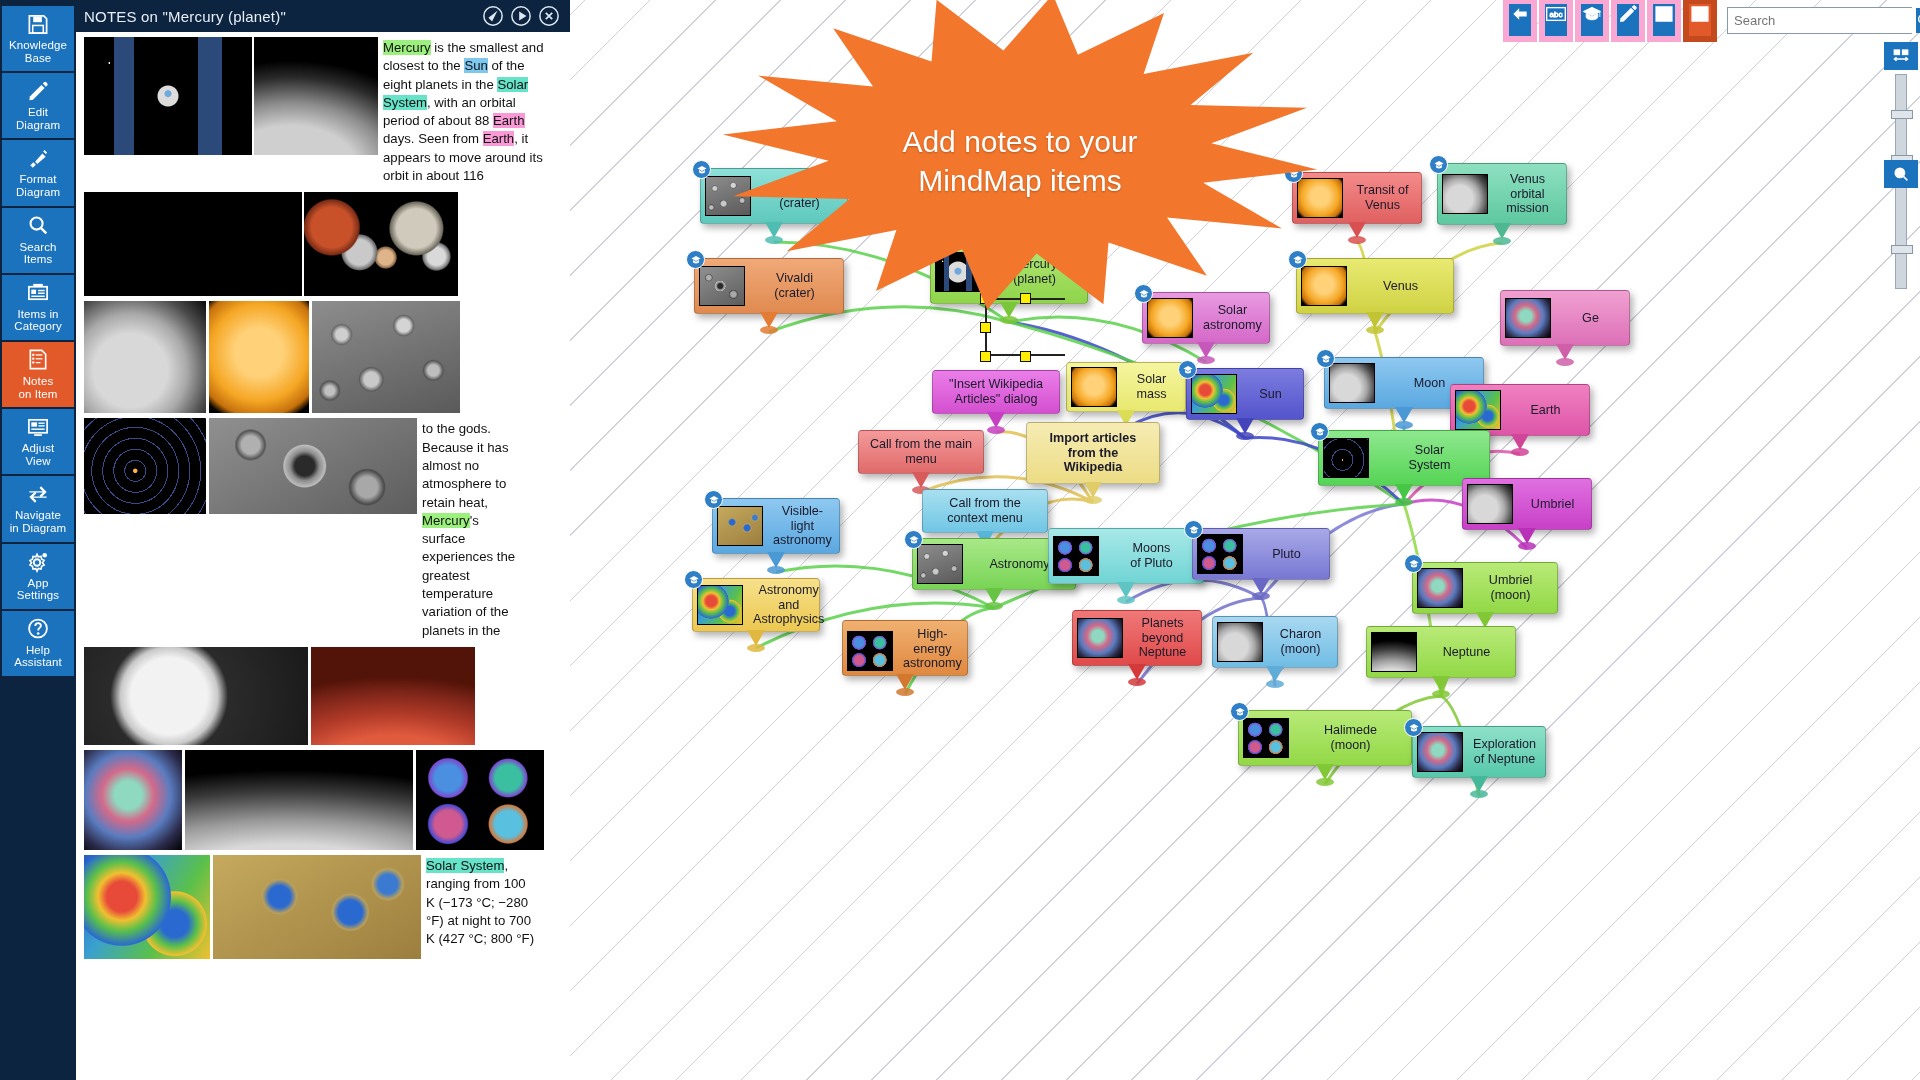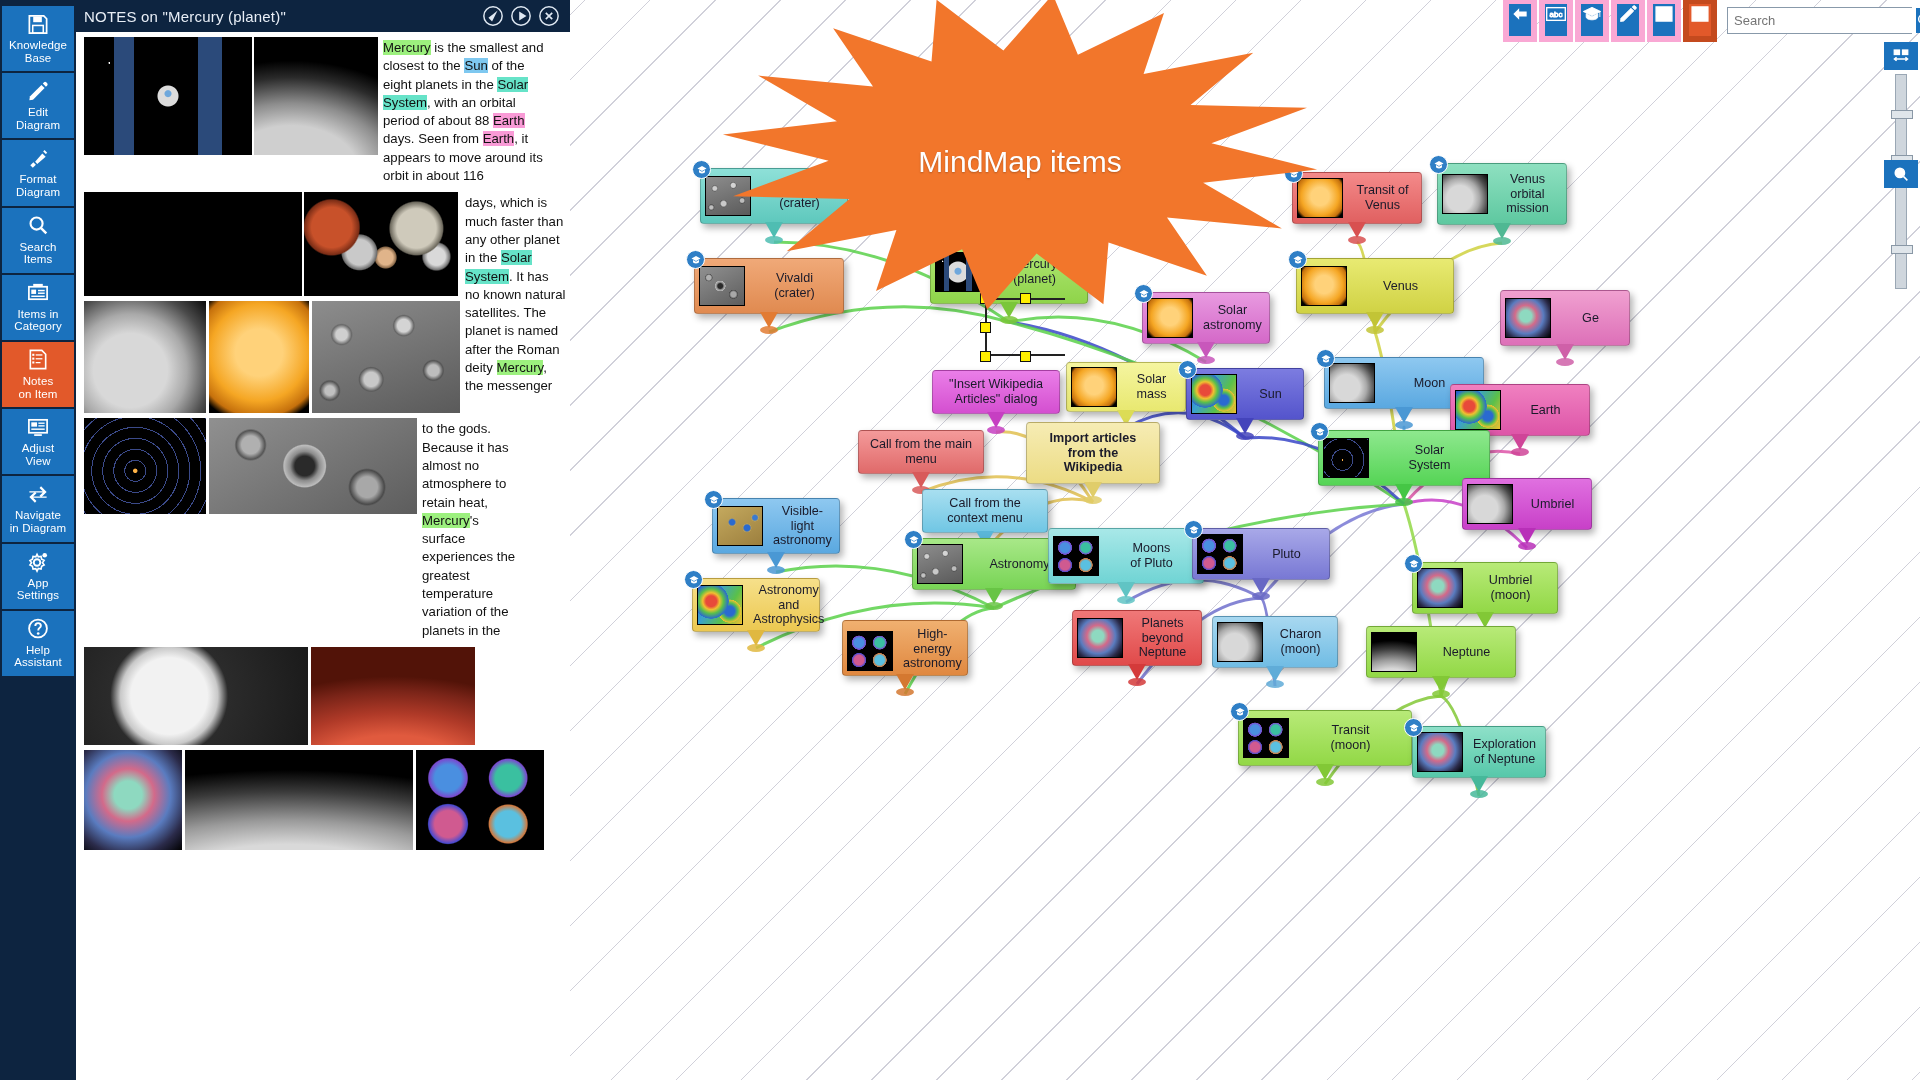--- a/index.html
+++ b/index.html
@@ -402,21 +402,20 @@
               <div class="pic p-mercury-gray"></div>
             </div>
             <div class="nimg" style="width:100px;height:112px;margin:5px 3px 0 0;">
               <div class="pic p-sun"></div>
             </div>
             <div class="nimg" style="width:148px;height:112px;margin:5px 0 0 0;">
               <div class="pic p-craters"></div>
             </div>
           </div>
         </div>
-        <div class="ntext" style="width:110px;margin-top:5px"><span class="">days, which is much faster than any other planet in the </span><span class="hl-c">Solar System</span><span class="">. It has no known natural satellites. The planet is named after the Roman deity </span><span class="hl-g">Mercury</span><span class="">, the messenger</span></div>
       </div>
       <div class="nb-row">
         <div class="nimg" style="width:122px;height:96px;margin:5px 3px 0 8px;">
           <div class="pic p-orbit"></div>
         </div>
         <div class="nimg" style="width:208px;height:96px;margin:5px 0 0 0;">
           <div class="pic p-bigcrater"></div>
         </div>
         <div class="ntext" style="width:112px;margin-top:5px"><span class="">to the gods. Because it has almost no atmosphere to retain heat, </span><span class="hl-g">Mercury</span><span class="">'s surface experiences the greatest temperature variation of the planets in the</span></div>
       </div>
@@ -431,20 +430,29 @@
       <div class="nb-row">
         <div class="nimg" style="width:98px;height:100px;margin:5px 3px 0 8px;">
           <div class="pic p-false1"></div>
         </div>
         <div class="nimg" style="width:228px;height:100px;margin:5px 3px 0 0;">
           <div class="pic p-gray-limb"></div>
         </div>
         <div class="nimg" style="width:128px;height:100px;margin:5px 0 0 0;">
           <div class="pic p-false-multi"></div>
         </div>
+      </div>
+      <div class="nb-row">
+        <div class="nimg" style="width:126px;height:104px;margin:5px 3px 0 8px;">
+          <div class="pic p-topo"></div>
+        </div>
+        <div class="nimg" style="width:208px;height:104px;margin:5px 0 0 0;">
+          <div class="pic p-goldcraters"></div>
+        </div>
+        <div class="ntext" style="width:118px;margin-top:5px"><span class="hl-c">Solar System</span><span class="">, ranging from 100 K (−173 °C; −280 °F) at night to 700 K (427 °C; 800 °F)</span></div>
       </div>
     </div>
 </div>
 
 <div id="canvas">
   <div id="canvas-hatch"></div>
 
   <svg id="links" viewBox="0 0 1350 1080" preserveAspectRatio="none">
       <path d="M439,322 Q321.5,242 204,242" fill="none" stroke="#5bd14a" stroke-width="3" opacity=".85"></path>
       <path d="M439,322 Q319,287 199,332" fill="none" stroke="#5bd14a" stroke-width="3" opacity=".85"></path>
@@ -474,20 +482,21 @@
       <path d="M805,332 Q796,247 787,242" fill="none" stroke="#cfd140" stroke-width="3" opacity=".85"></path>
       <path d="M805,332 Q868.5,247.5 932,243" fill="none" stroke="#cfd140" stroke-width="3" opacity=".85"></path>
       <path d="M675,438 Q615.5,393 556,428" fill="none" stroke="#3a46c8" stroke-width="3" opacity=".85"></path>
     </svg>
 
   <div id="banner">
     <svg viewBox="0 0 640 330" style="position:absolute;inset:0;width:100%;height:100%">
       <polygon id="banner-star" points="352.8,2.4 377.9,62.8 464.0,21.0 443.6,82.0 553.3,60.8 490.5,113.0 607.0,115.8 511.4,151.2 617.1,177.4 503.1,190.7 581.9,236.4 467.0,225.6 506.9,283.8 408.5,250.4 403.4,312.3 336.6,261.5 287.2,317.6 262.1,257.2 176.0,299.0 196.4,238.0 86.7,259.2 149.5,207.0 33.0,204.2 128.6,168.8 22.9,142.6 136.9,129.3 58.1,83.6 173.0,94.4 133.1,36.2 231.5,69.6 236.6,7.7 303.4,58.5" fill="#F2762B"></polygon>
     </svg>
     <div id="banner-text">
+      <div>Add notes to your</div>
       <div>MindMap items</div>
     </div>
   </div>
 
   <div id="nodes-layer">
       <div class="node" style="left: 130px; top: 168px; width: 148px; min-height: 56px; background: linear-gradient(rgb(142, 224, 216) 0%, rgb(94, 200, 189) 100%); border: 1px solid rgba(0, 0, 0, 0.22); --tail: #4fbdb2; --dot: #4fbdb2;">
         <span class="badge">
           <svg viewBox="0 0 24 24">
             <path d="M12 4L3 9l9 5 9-5z"></path>
             <path d="M6 12v4c0 1.6 2.7 2.8 6 2.8s6-1.2 6-2.8v-4l-6 3.3z"></path>
@@ -793,21 +802,21 @@
       <div class="node" style="left: 668px; top: 710px; width: 174px; min-height: 56px; background: linear-gradient(rgb(184, 234, 120) 0%, rgb(146, 216, 70) 100%); border: 1px solid rgba(0, 0, 0, 0.22); --tail: #82c836; --dot: #82c836;">
         <span class="badge">
           <svg viewBox="0 0 24 24">
             <path d="M12 4L3 9l9 5 9-5z"></path>
             <path d="M6 12v4c0 1.6 2.7 2.8 6 2.8s6-1.2 6-2.8v-4l-6 3.3z"></path>
           </svg>
         </span>
         <span class="thumb">
           <span class="pic p-false-multi" style="display:block;width:100%;height:100%"></span>
         </span>
-        <span class="nlabel"><span>Transit</span><br><span>(moon)</span></span>
+        <span class="nlabel"><span>Halimede</span><br><span>(moon)</span></span>
         <span class="tail"></span>
         <span class="dot"></span>
       </div>
       <div class="node" style="left: 842px; top: 726px; width: 134px; min-height: 52px; background: linear-gradient(rgb(142, 224, 200) 0%, rgb(86, 200, 170) 100%); border: 1px solid rgba(0, 0, 0, 0.22); --tail: #46b89a; --dot: #46b89a;">
         <span class="badge">
           <svg viewBox="0 0 24 24">
             <path d="M12 4L3 9l9 5 9-5z"></path>
             <path d="M6 12v4c0 1.6 2.7 2.8 6 2.8s6-1.2 6-2.8v-4l-6 3.3z"></path>
           </svg>
         </span>

